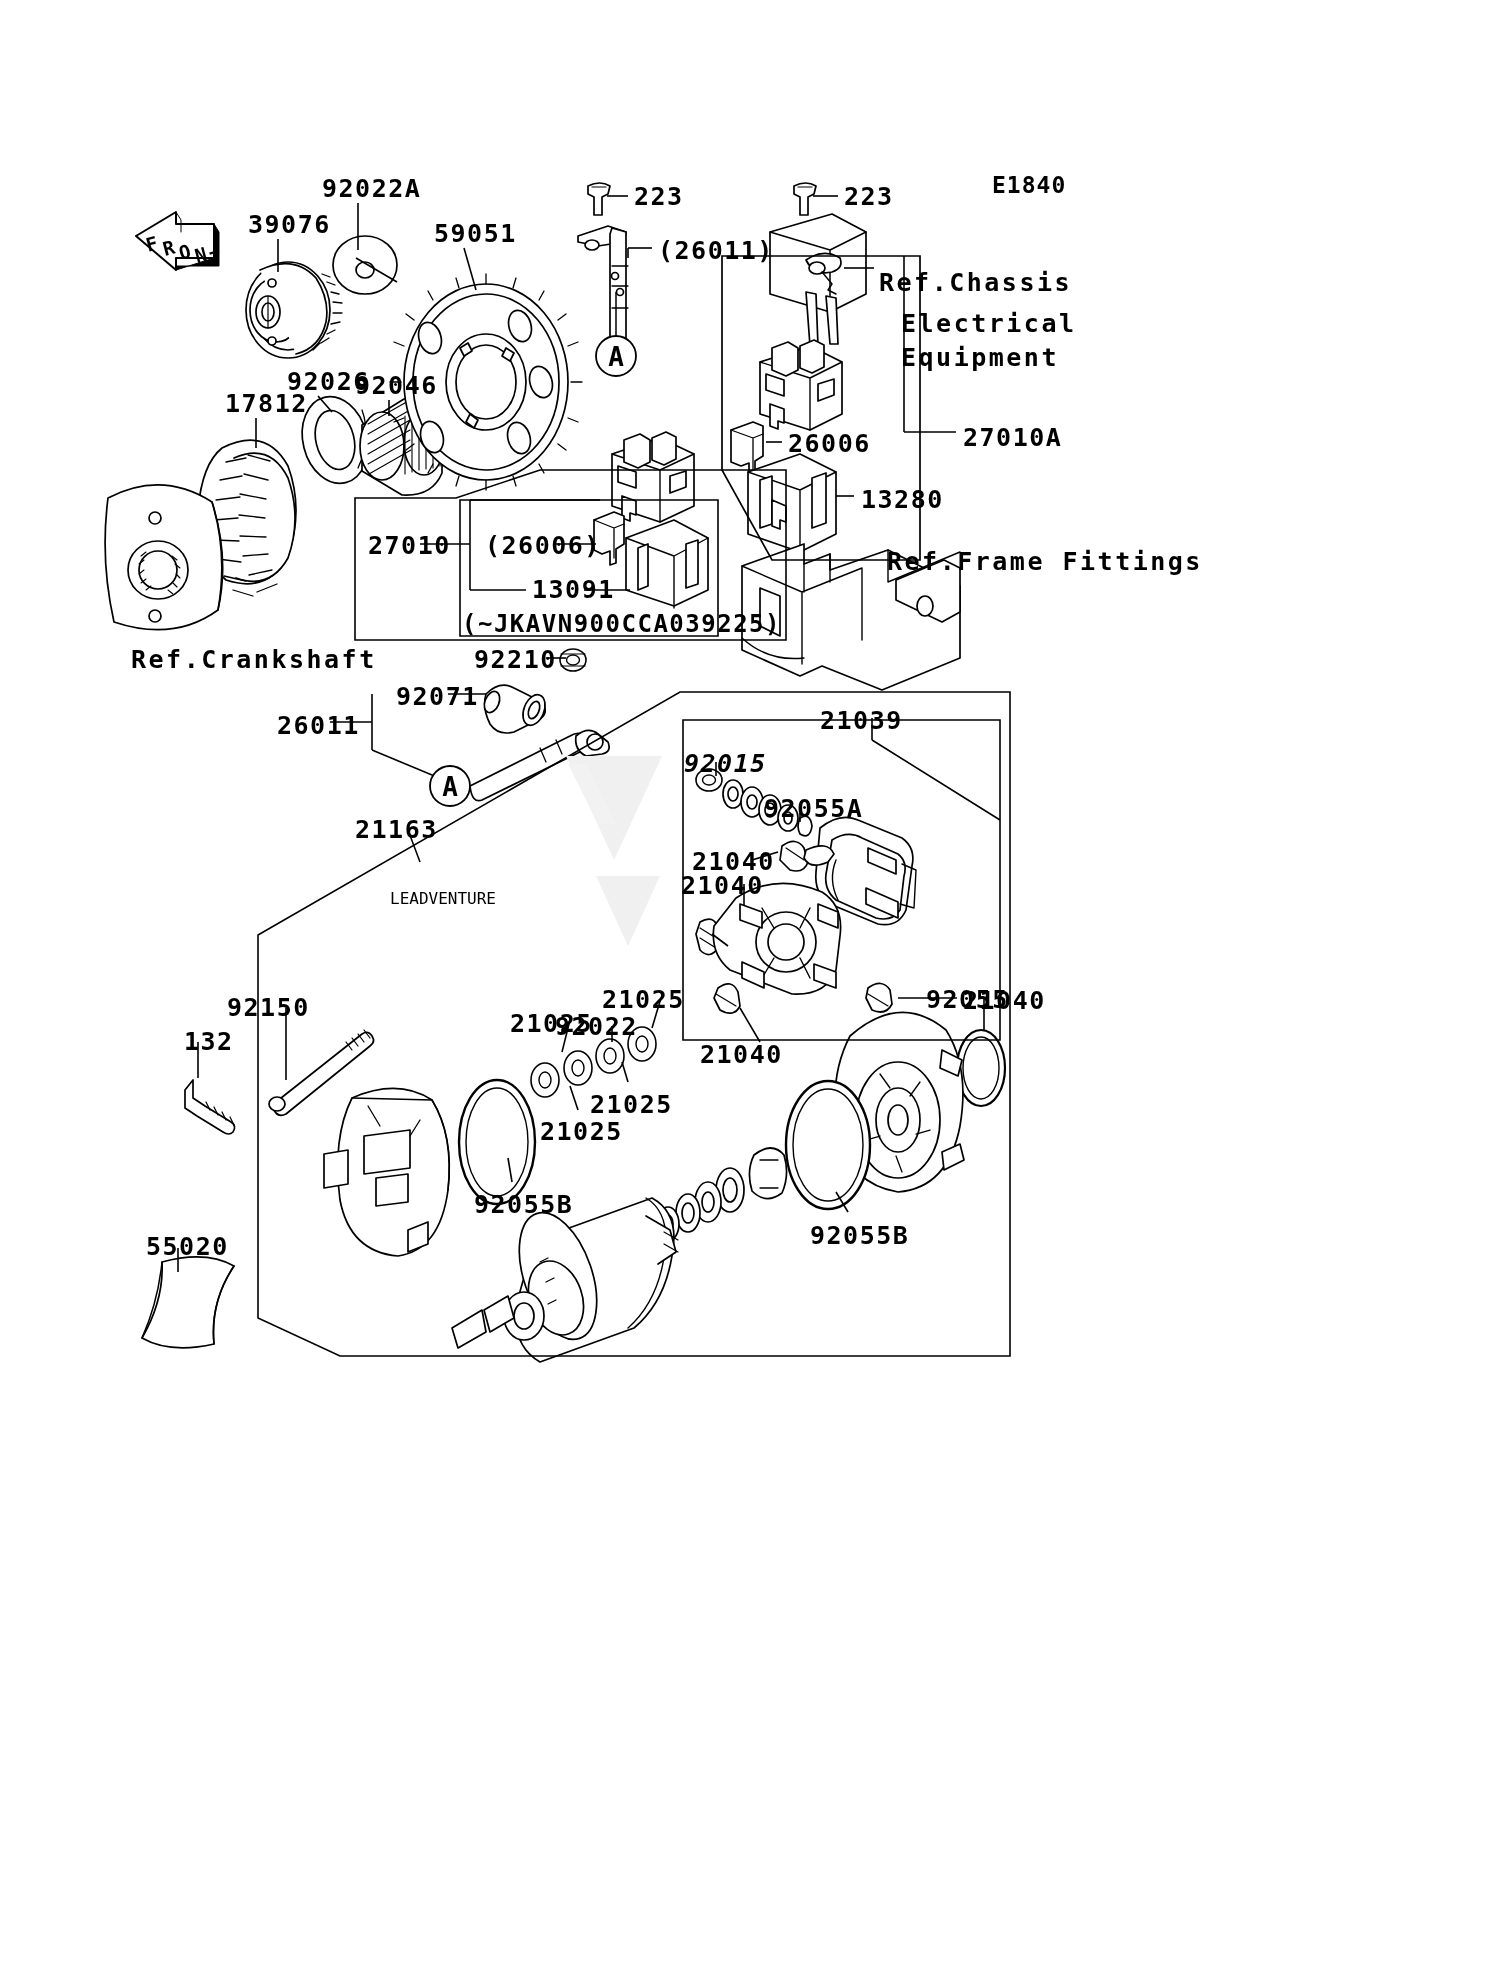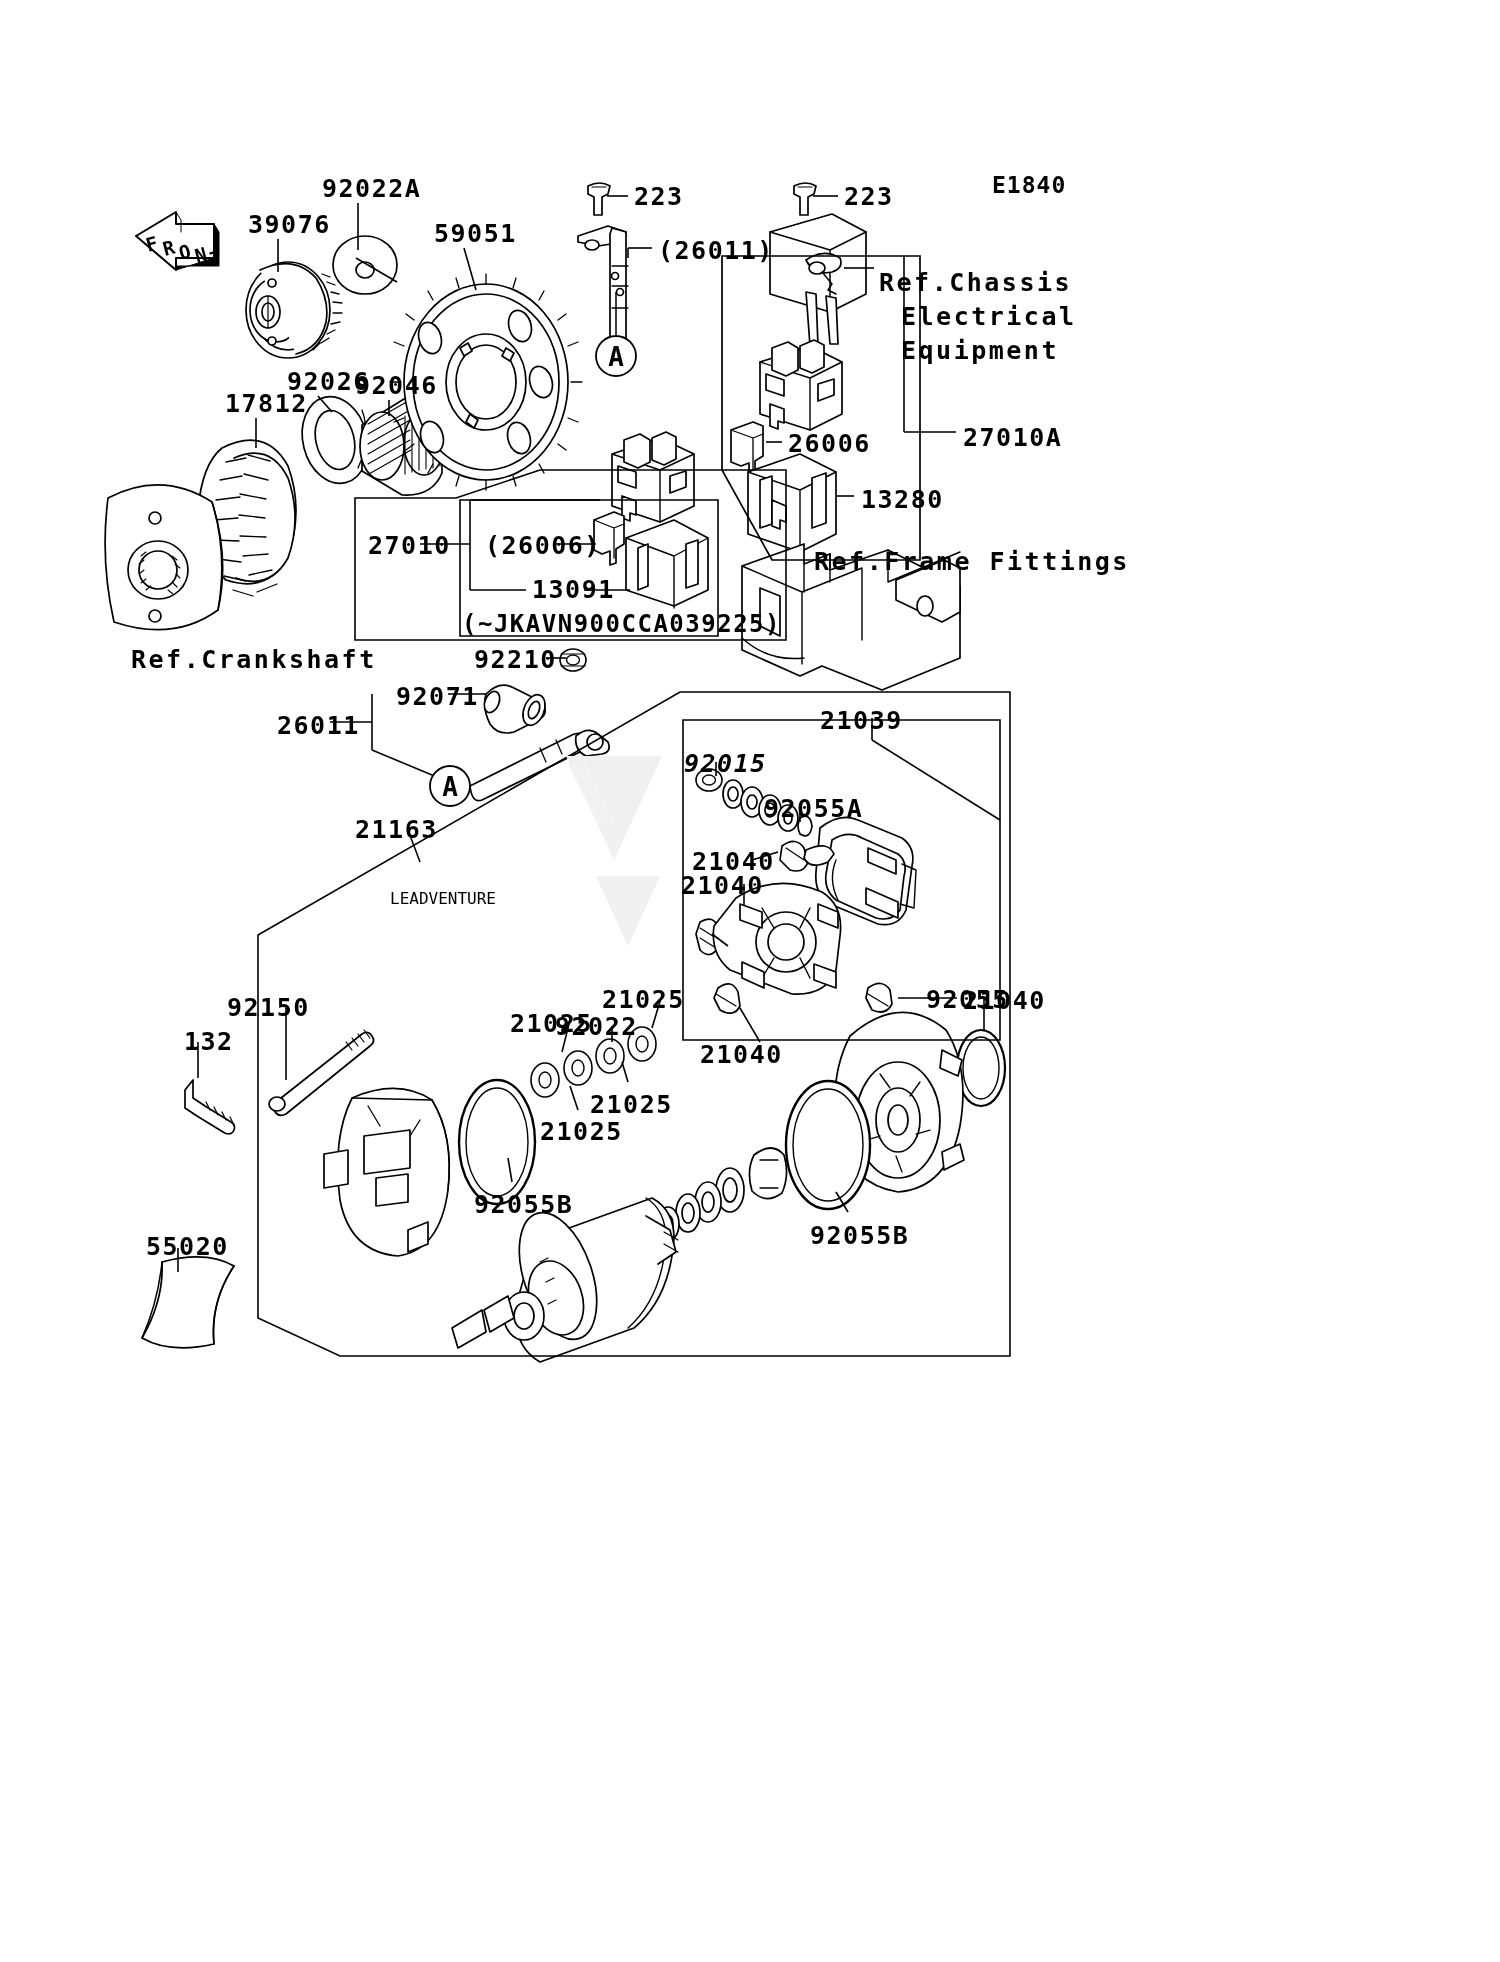--- a/index.html
+++ b/index.html
@@ -514,17 +514,17 @@
       <div class="lbl" style="left: 184px; top: 1028px;">132</div>
       <div class="lbl" style="left: 474px; top: 1191px;">92055B</div>
       <div class="lbl" style="left: 810px; top: 1222px;">92055B</div>
       <div class="lbl" style="left: 146px; top: 1233px;">55020</div>
     </div>
 
   <div class="lbl code" id="e1840" style="left:992px;top:172px;">E1840</div>
 
   <div id="serial-note" class="lbl sm" style="left:462px;top:611px;">(~JKAVN900CCA039225)</div>
 
-  <div id="ref-chassis" class="lbl ref" style="left:879px;top:238px;"><div style="line-height: 1.35; margin-top: 28px;">Ref.Chassis</div><div style="line-height: 1.35; padding-left: 22px;">Electrical</div><div style="line-height: 1.35; padding-left: 22px;">Equipment</div></div>
-  <div id="ref-frame" class="lbl ref" style="left:814px;top:548px;text-align:right;">Ref.Frame Fittings</div>
+  <div id="ref-chassis" class="lbl ref" style="left:879px;top:238px;"><div style="line-height: 1.35; margin-top: 28px;">Ref.Chassis</div><div style="line-height: 1.35; padding-left: 22px; margin-top: 7px;">Electrical</div><div style="line-height: 1.35; padding-left: 22px;">Equipment</div></div>
+  <div id="ref-frame" class="lbl ref" style="left:887px;top:548px;text-align:right;">Ref.Frame Fittings</div>
   <div id="ref-crankshaft" class="lbl ref" style="left:131px;top:646px;">Ref.Crankshaft</div>
 
 </div>
 
 </body></html>

